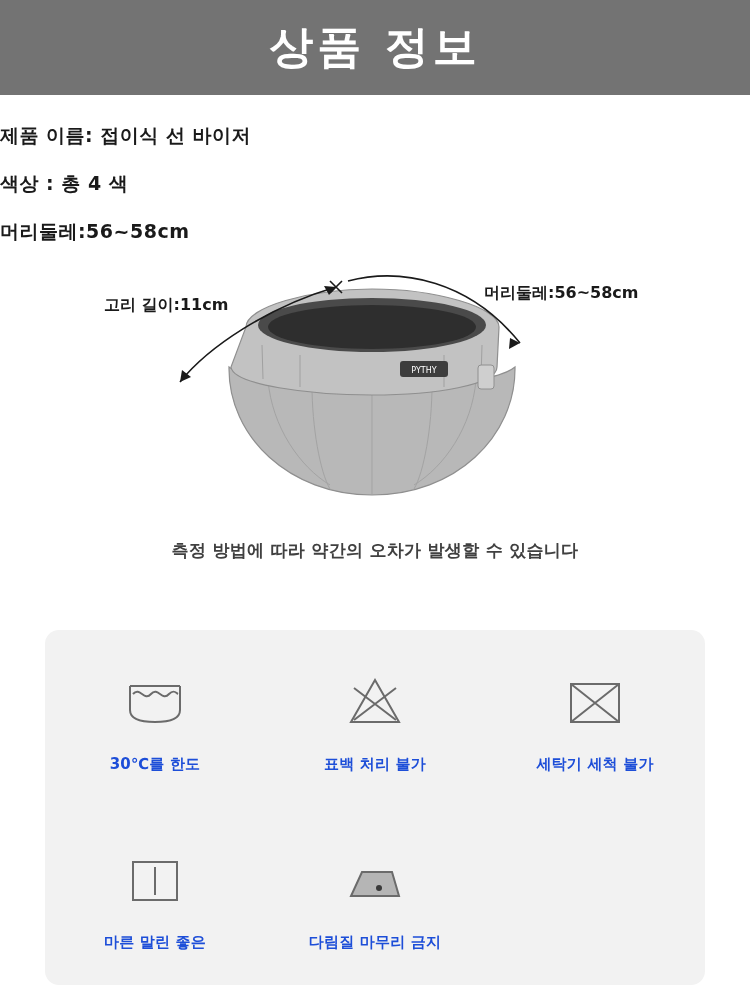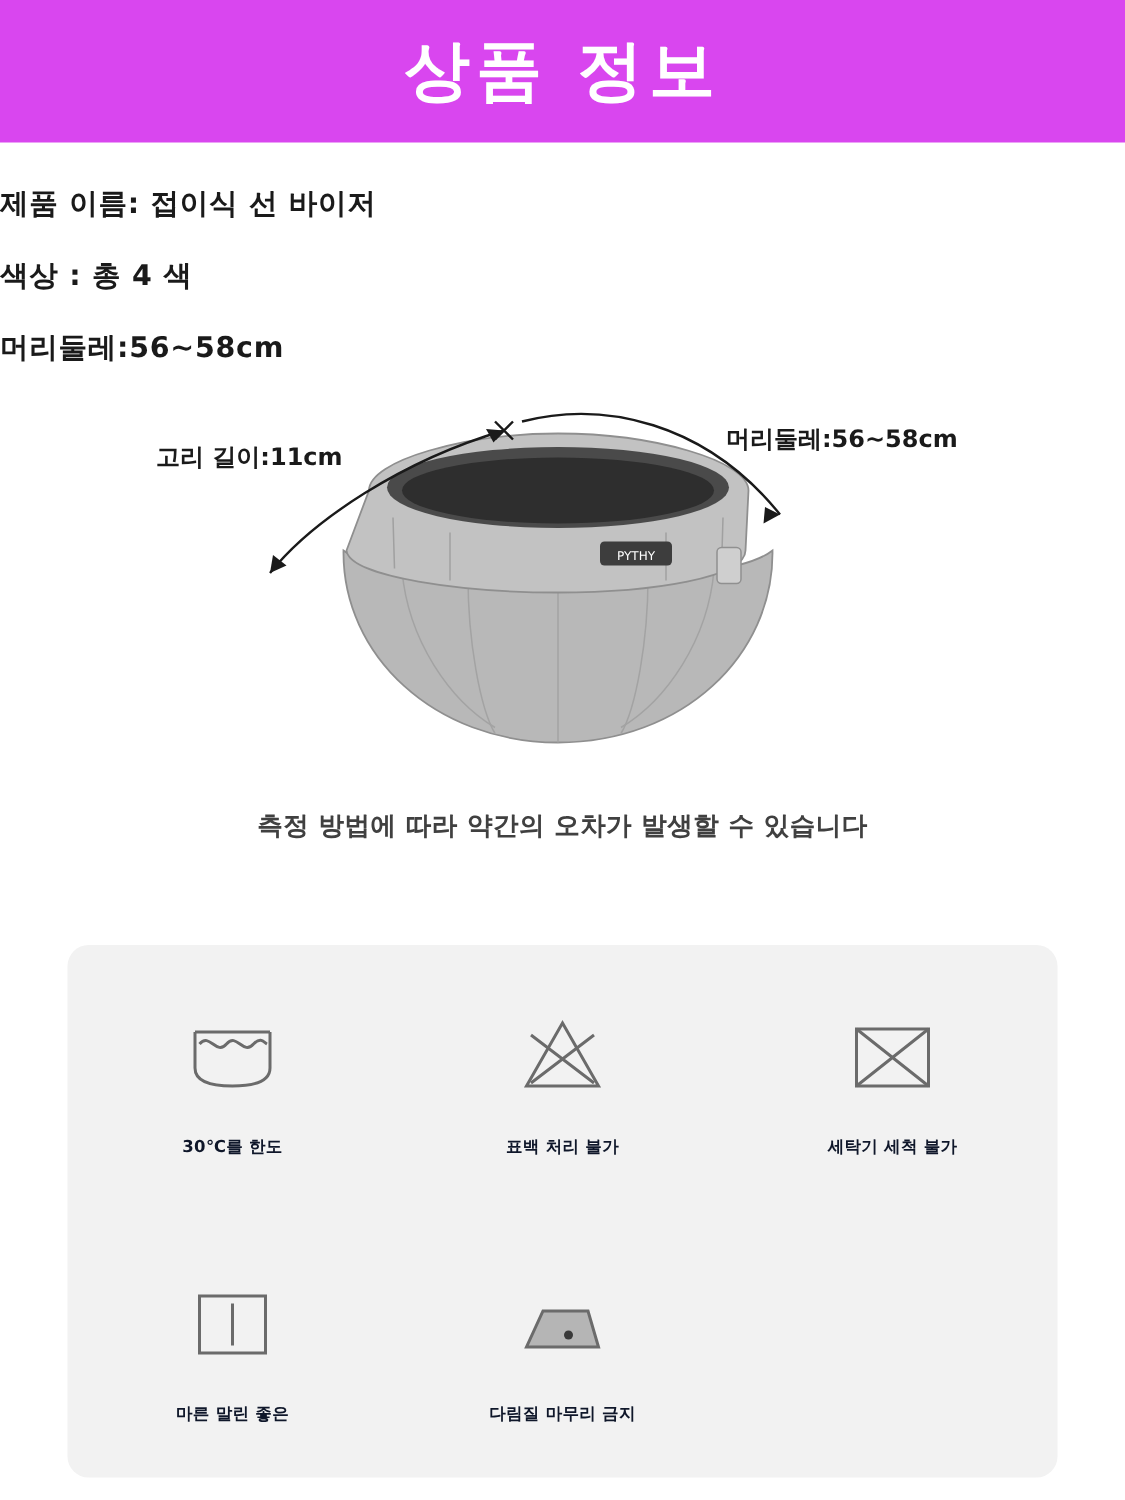--- a/index.html
+++ b/index.html
@@ -12,21 +12,21 @@
   .page {
     position: relative;
     width: 750px; height: 1000px;
     overflow: hidden;
     background: #ffffff;
   }
   
   .header {
     width: 750px;
     height: 95px;
-    background: #d946ef;
+    background: #737373;
     display: flex;
     align-items: center;
     justify-content: center;
   }
   .header-title {
     color: #ffffff;
     font-size: 44px;
     font-weight: bold;
     letter-spacing: 4px;
     font-family: "DejaVu Sans", sans-serif;
@@ -91,23 +91,23 @@
     flex-direction: column;
     align-items: center;
     justify-content: center;
   }
   .care-icon {
     width: 80px; height: 78px;
     display: flex; align-items: center; justify-content: center;
     margin-bottom: 14px;
   }
   .care-label {
-    font-size: 11px;
-    font-weight: bold;
-    color: #0f172a;
+    font-size: 15px;
+    font-weight: bold;
+    color: #1d4ed8;
     letter-spacing: 0.2px;
   }
 </style>
 </head>
 <body>
 
 <div class="page">
 
   <div class="header">
     <div class="header-title">상품 정보</div>

